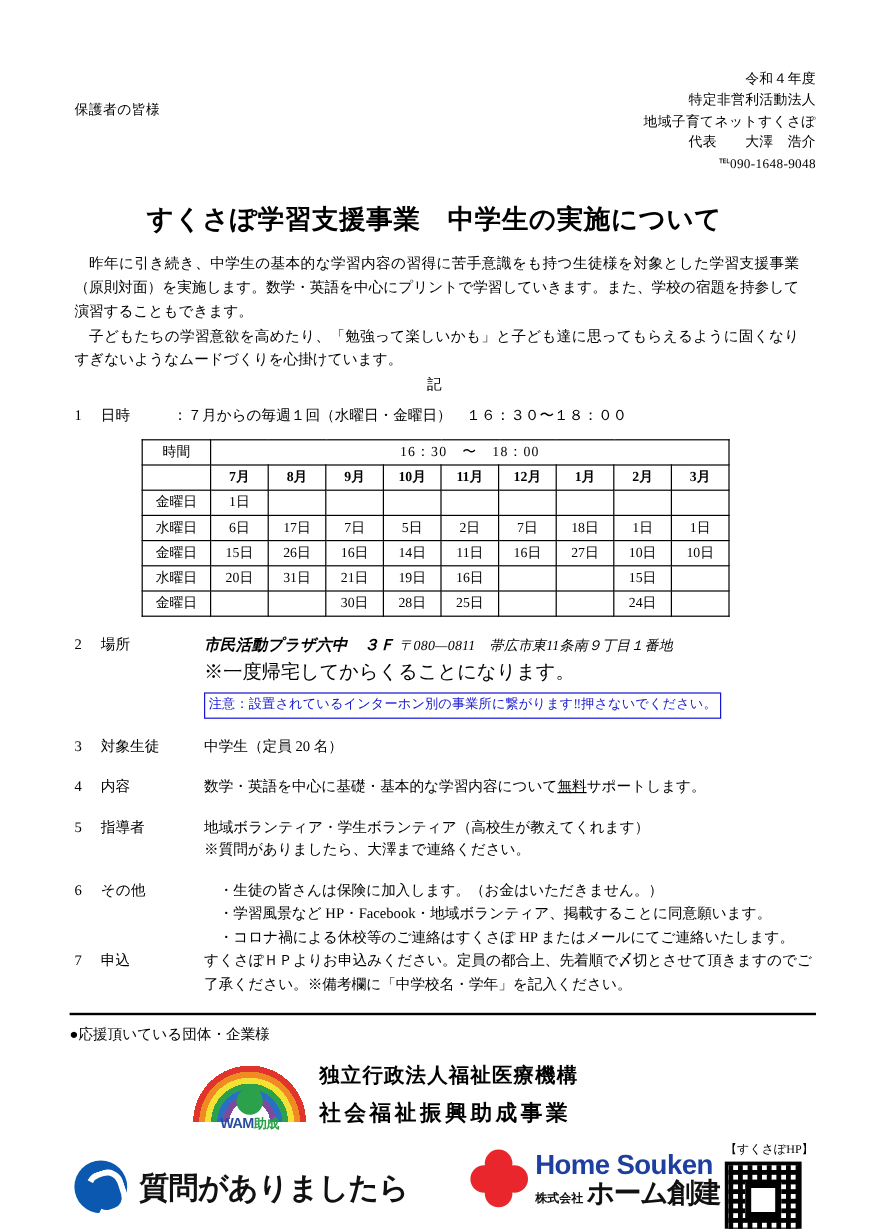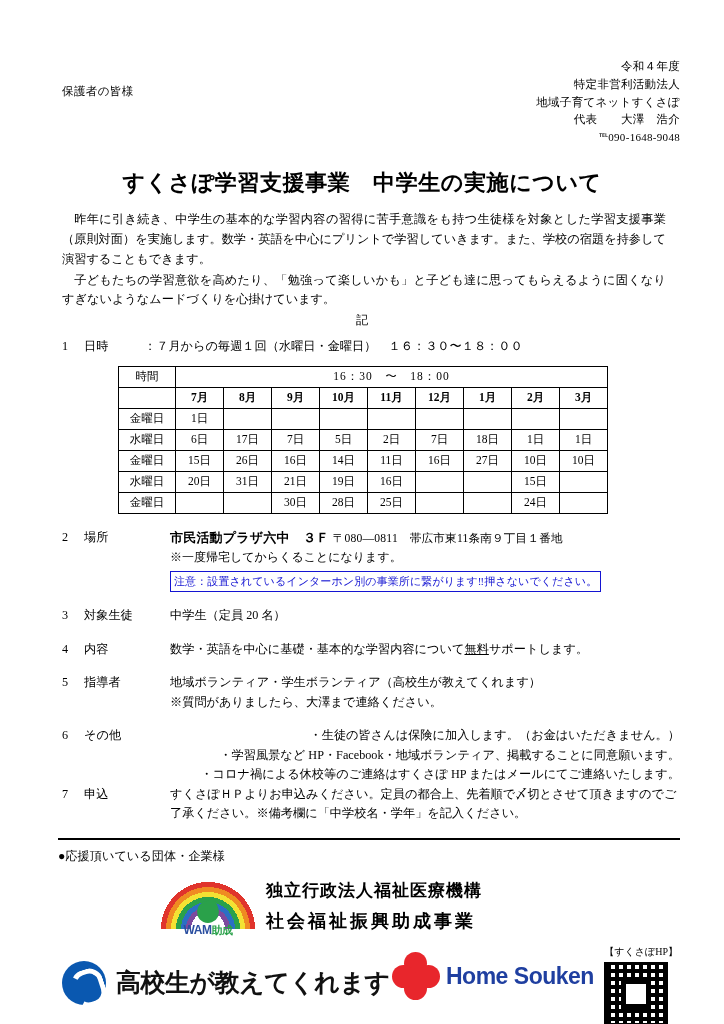--- a/index.html
+++ b/index.html
@@ -108,27 +108,28 @@
   table.schedule .col-m { width: 47px; }
   table.schedule .hdr-time { letter-spacing: 1px; }
   table.schedule .month-head { font-weight: bold; }
   table.schedule .daylabel { }
 
   
   .place-main {
     font-size: 13px;
     font-weight: bold;
     letter-spacing: 0.2px;
+    font-style: italic;
   }
   .place-main .addr {
     font-weight: normal;
     font-size: 11.6px;
   }
   .place-note {
-    font-size: 12px;
+    font-size: 16px;
   }
   .caution {
     display: inline-block;
     margin-top: 3px;
     font-size: 11px;
     border: 1px solid #1414d2;
     color: #1414d2;
     padding: 1px 3px;
     letter-spacing: 0.1px;
   }
@@ -324,21 +325,21 @@
   .qr::after {
     content: "";
     position: absolute;
     left: 14px; top: 14px;
     width: 30px; height: 30px;
     background: #fff;
     box-shadow: inset 0 0 0 5px #000;
   }
   .bullet-lines { }
   .bullet-lines div { text-indent: 0; }
-  .sub-ind { padding-left: 1em; text-indent: -1em; text-align: right; }
+  .sub-ind { padding-left: 1em; text-indent: -1em; }
 </style>
 </head>
 <body>
 
 <div class="page">
 
   <div class="header">
     <div class="addressee">保護者の皆様</div>
     <div class="issuer">
       <div>令和４年度</div>
@@ -517,32 +518,36 @@
       </div>
     </div>
 
     <div class="wam-lines">
       <div class="wam-line1">独立行政法人福祉医療機構</div>
       <div class="wam-line2">社会福祉振興助成事業</div>
     </div>
 
     <div class="sogo">
       <div class="sogo-mark"></div>
-      <div class="sogo-text">高校生が教えてくれます</div>
+      <div class="sogo-text">質問がありましたら</div>
     </div>
 
     <div class="souken">
       <div class="souken-flower">
         <span class="petal p1"></span>
         <span class="petal p2"></span>
         <span class="petal p3"></span>
         <span class="petal p4"></span>
       </div>
       <div class="souken-txt">
         <div class="souken-en">Home Souken</div>
+        <div class="souken-jp-row">
+          <span class="souken-kk">株式会社</span>
+          <span class="souken-jp">ホーム創建</span>
+        </div>
       </div>
     </div>
 
     <div class="qr-block">
       <div class="qr-label">【すくさぽHP】</div>
       <div class="qr"></div>
     </div>
 
   </div>
 

